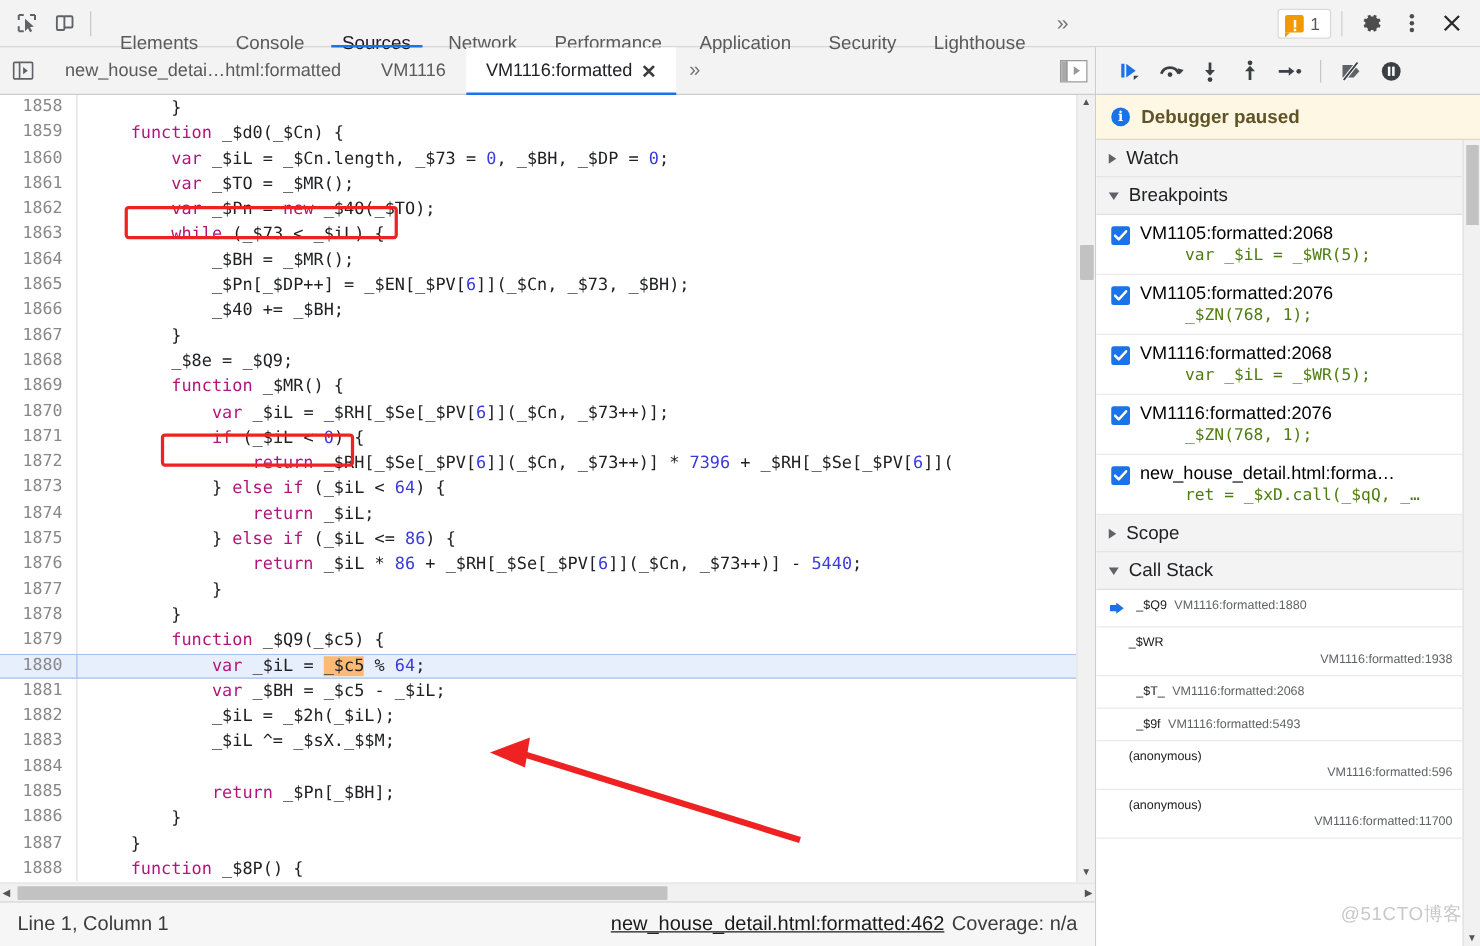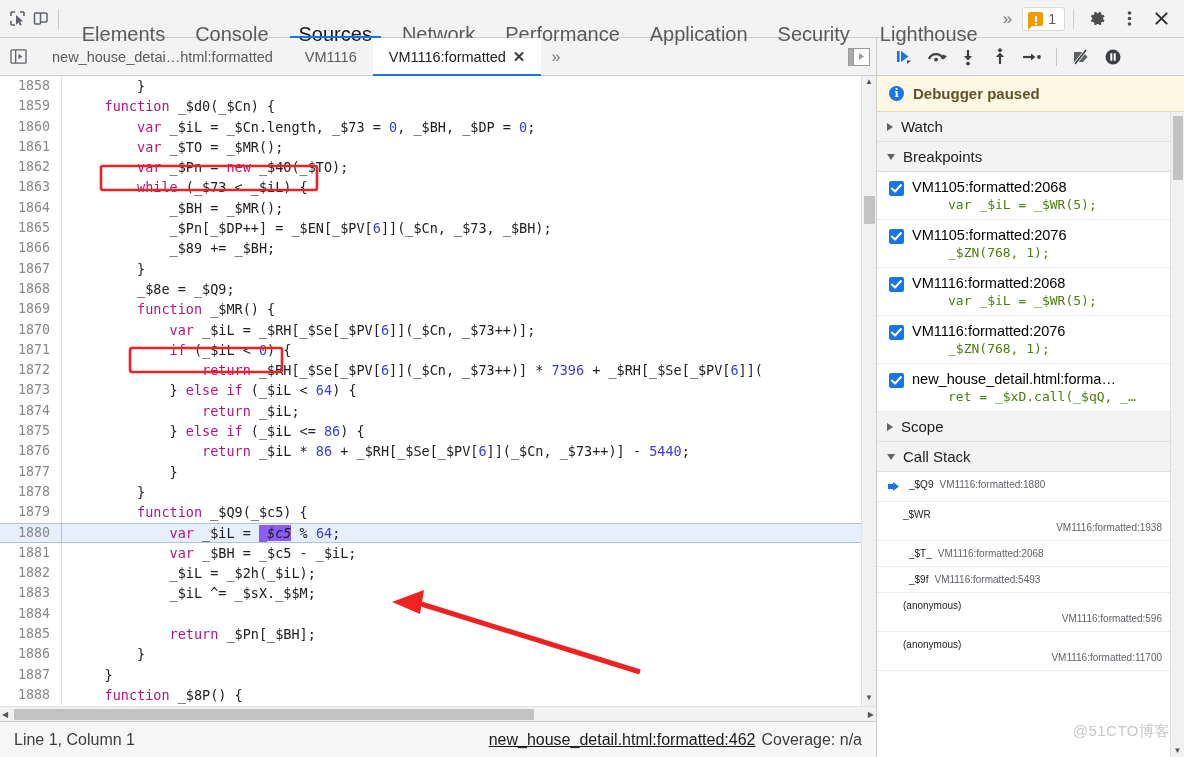--- a/index.html
+++ b/index.html
@@ -31,21 +31,21 @@
     display: flex; align-items: center; justify-content: center;
     cursor: pointer;
   }
   .tb-sep {
     width: 1px; height: 20px; background: #c8c8c8; margin: 0 8px 0 6px;
   }
   .panel-tabs { display: flex; align-items: stretch; height: 38px; }
   .panel-tab {
     display: flex; align-items: center; justify-content: center;
     padding: 0 15px;
-    font-size: 20px;
+    font-size: 15px;
     color: #5a5a5a;
     cursor: pointer;
     position: relative;
     white-space: nowrap;
     margin-top: 32px;
   }
   .panel-tab.active { color: #1a1a1a; }
   .panel-tab.active::after {
     content: ""; position: absolute; left: 6px; right: 6px; bottom: 0;
     height: 2px; background: #1a73e8;
@@ -125,21 +125,21 @@
   .lnum {
     width: 62px; min-width: 62px; text-align: right; padding-right: 11px;
     color: #888; font-size: 13.3px;
     border-right: 1px solid #e0e0e0; height: 20.3px; line-height: 20.3px;
     background: transparent;
   }
   .cl.exec .lnum { border-right-color: #a6c1ea; }
   .ctext { padding-left: 10px; color: #202124; }
   .kw  { color: #b1157b; }
   .num { color: #3b3bd9; }
-  .sel { background: #8b5cf6; font-style: italic; }
+  .sel { background: #fdba74; }
 
   
   .vscroll {
     width: 15px; min-width: 15px; background: #f1f1f1;
     border-left: 1px solid #e3e3e3; position: relative;
     display: flex; flex-direction: column; align-items: center;
     cursor: pointer;
   }
   .vscroll .arr { font-size: 8px; color: #555; line-height: 12px; }
   .vthumb {
@@ -368,21 +368,21 @@
         <div class="code-area">
           <div class="code-lines" id="code-lines">
               <div class="cl"><div class="lnum">1858</div><div class="ctext"><span>        }</span></div></div>
               <div class="cl"><div class="lnum">1859</div><div class="ctext"><span>    </span><span class="kw">function</span><span> _$d0(_$Cn) {</span></div></div>
               <div class="cl"><div class="lnum">1860</div><div class="ctext"><span>        </span><span class="kw">var</span><span> _$iL = _$Cn.length, _$73 = </span><span class="num">0</span><span>, _$BH, _$DP = </span><span class="num">0</span><span>;</span></div></div>
               <div class="cl"><div class="lnum">1861</div><div class="ctext"><span>        </span><span class="kw">var</span><span> _$TO = _$MR();</span></div></div>
               <div class="cl"><div class="lnum">1862</div><div class="ctext"><span>        </span><span class="kw">var</span><span> _$Pn = </span><span class="kw">new</span><span> _$4O(_$TO);</span></div></div>
               <div class="cl"><div class="lnum">1863</div><div class="ctext"><span>        </span><span class="kw">while</span><span> (_$73 &lt; _$iL) {</span></div></div>
               <div class="cl"><div class="lnum">1864</div><div class="ctext"><span>            _$BH = _$MR();</span></div></div>
               <div class="cl"><div class="lnum">1865</div><div class="ctext"><span>            _$Pn[_$DP++] = _$EN[_$PV[</span><span class="num">6</span><span>]](_$Cn, _$73, _$BH);</span></div></div>
-              <div class="cl"><div class="lnum">1866</div><div class="ctext"><span>            _$89 += _$BH;</span></div></div>
+              <div class="cl"><div class="lnum">1866</div><div class="ctext"><span>            _$40 += _$BH;</span></div></div>
               <div class="cl"><div class="lnum">1867</div><div class="ctext"><span>        }</span></div></div>
               <div class="cl"><div class="lnum">1868</div><div class="ctext"><span>        _$8e = _$Q9;</span></div></div>
               <div class="cl"><div class="lnum">1869</div><div class="ctext"><span>        </span><span class="kw">function</span><span> _$MR() {</span></div></div>
               <div class="cl"><div class="lnum">1870</div><div class="ctext"><span>            </span><span class="kw">var</span><span> _$iL = _$RH[_$Se[_$PV[</span><span class="num">6</span><span>]](_$Cn, _$73++)];</span></div></div>
               <div class="cl"><div class="lnum">1871</div><div class="ctext"><span>            </span><span class="kw">if</span><span> (_$iL &lt; </span><span class="num">0</span><span>) {</span></div></div>
               <div class="cl"><div class="lnum">1872</div><div class="ctext"><span>                </span><span class="kw">return</span><span> _$RH[_$Se[_$PV[</span><span class="num">6</span><span>]](_$Cn, _$73++)] * </span><span class="num">7396</span><span> + _$RH[_$Se[_$PV[</span><span class="num">6</span><span>]](</span></div></div>
               <div class="cl"><div class="lnum">1873</div><div class="ctext"><span>            } </span><span class="kw">else if</span><span> (_$iL &lt; </span><span class="num">64</span><span>) {</span></div></div>
               <div class="cl"><div class="lnum">1874</div><div class="ctext"><span>                </span><span class="kw">return</span><span> _$iL;</span></div></div>
               <div class="cl"><div class="lnum">1875</div><div class="ctext"><span>            } </span><span class="kw">else if</span><span> (_$iL &lt;= </span><span class="num">86</span><span>) {</span></div></div>
               <div class="cl"><div class="lnum">1876</div><div class="ctext"><span>                </span><span class="kw">return</span><span> _$iL * </span><span class="num">86</span><span> + _$RH[_$Se[_$PV[</span><span class="num">6</span><span>]](_$Cn, _$73++)] - </span><span class="num">5440</span><span>;</span></div></div>

